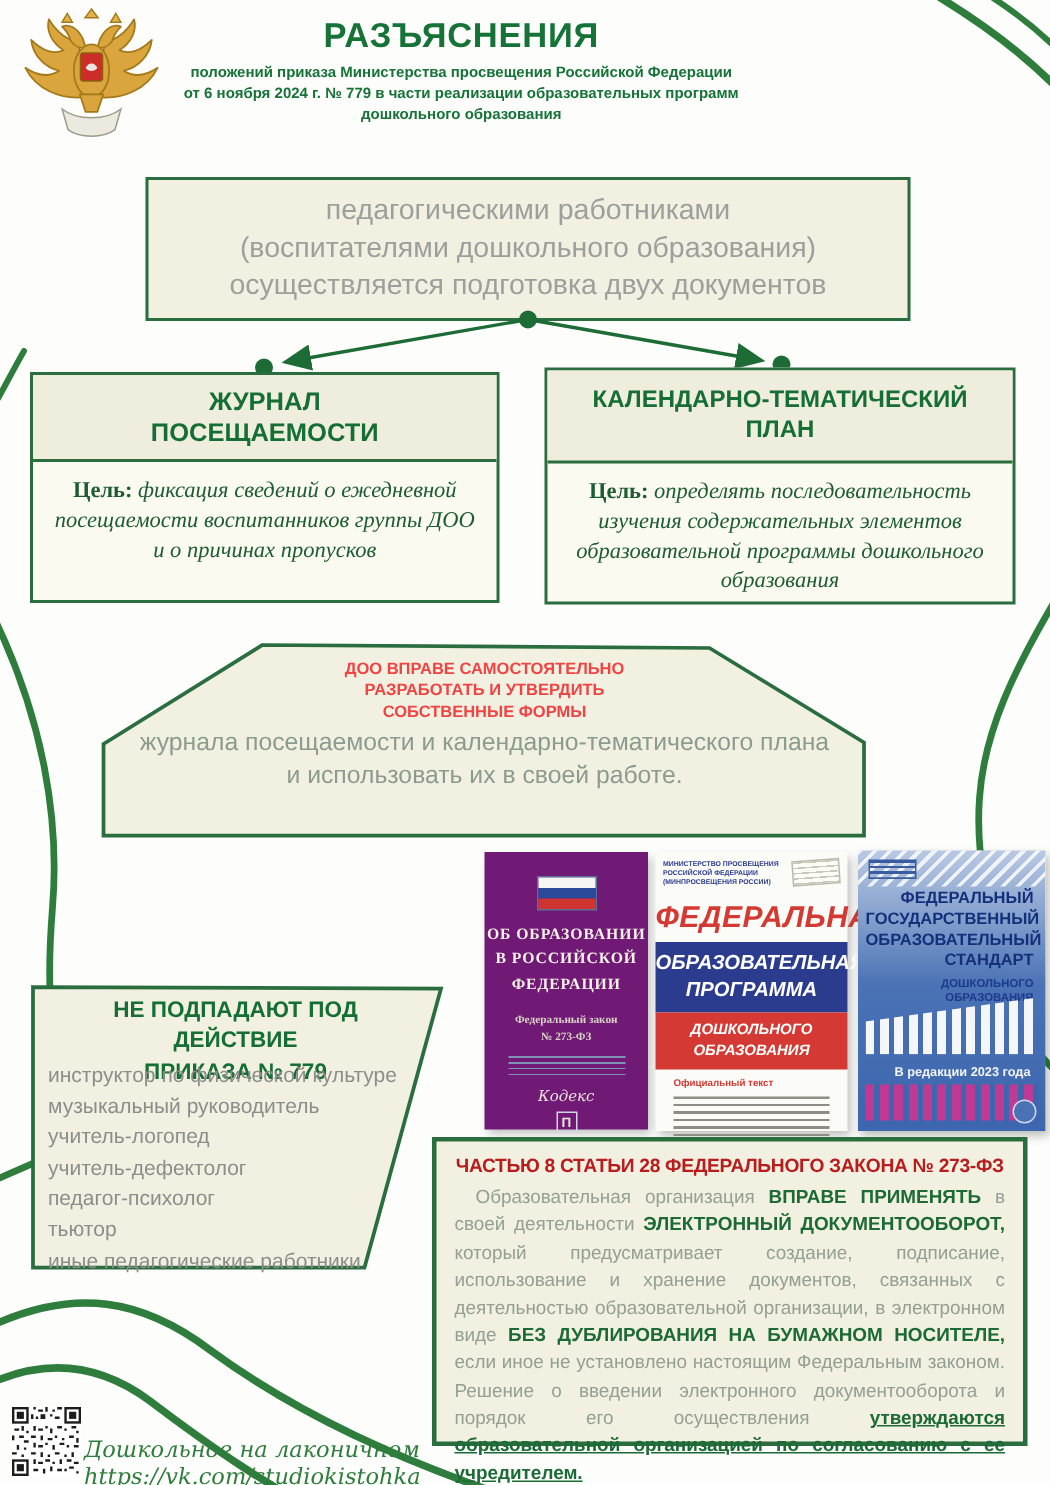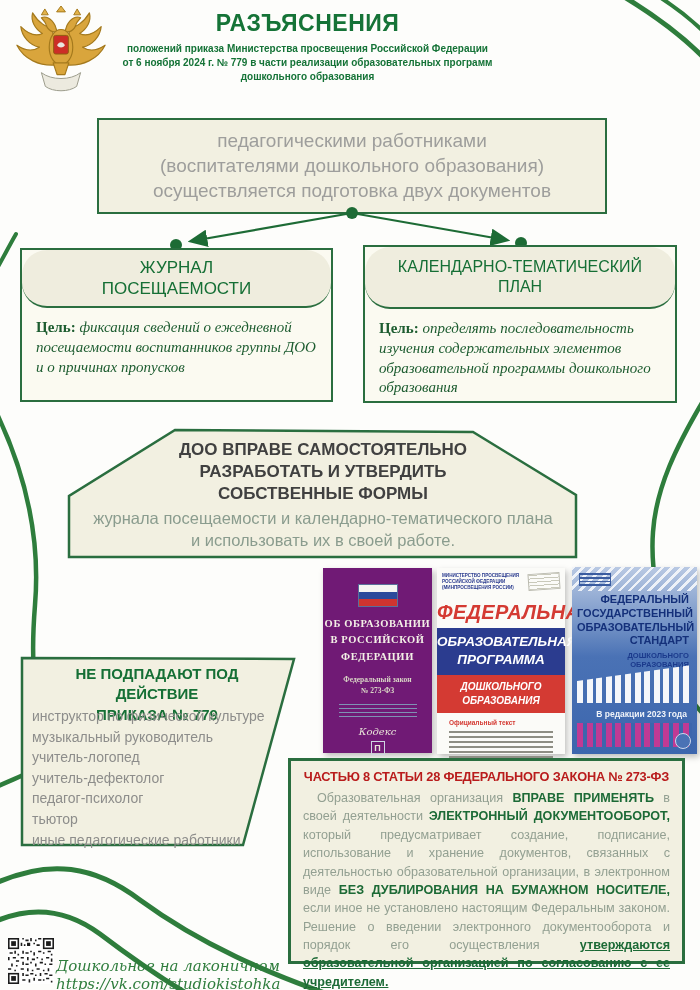--- a/index.html
+++ b/index.html
@@ -20,33 +20,33 @@
   
   .introbox{left:97px;top:118px;width:510px;height:96px;background:#f2f0e1;
             border:2px solid #2a6e3f;box-sizing:border-box;}
   .introtext{left:97px;top:128px;width:510px;text-align:center;font-size:19px;
              color:#9e9e9c;line-height:1.32;}
 
   
   .docbox{background:#fbfaf1;border:2px solid #2a6e3f;box-sizing:border-box;}
   .docbox .head{background:#efedde;border-bottom:2px solid #2a6e3f;display:flex;
                 align-items:center;justify-content:center;text-align:center;
-                font-weight:normal;color:#156f35;font-size:17px;line-height:1.25;border-radius:25px;}
+                font-weight:bold;color:#156f35;font-size:17px;line-height:1.25;}
   .docleft{left:20px;top:248px;width:313px;height:154px;}
   .docleft .head{height:56px;}
   .docright{left:363px;top:245px;width:314px;height:158px;}
   .docright .head{height:60px;font-size:16px;}
-  .goal{padding:10px 14px 0 14px;text-align:left;font-family:"Liberation Serif",serif;
+  .goal{padding:10px 14px 0 14px;text-align:center;font-family:"Liberation Serif",serif;
         font-size:15px;color:#1d5c30;line-height:1.32;}
   .goal b{font-style:normal;font-weight:bold;}
   .goal i{font-style:italic;}
 
   
   .bannertext{left:70px;top:439px;width:506px;text-align:center;}
-  .bannerbold{font-size:17px;font-weight:bold;color:#404040;line-height:1.3;}
+  .bannerbold{font-size:11px;font-weight:bold;color:#ef4444;line-height:1.3;}
   .bannernormal{margin-top:3px;font-size:16.5px;color:#8a9c8e;line-height:1.32;}
 
   
   .book{box-shadow:2px 3px 6px rgba(0,0,0,.25);box-sizing:border-box;}
   .book1{left:323px;top:568px;width:109px;height:185px;background:#701a75;text-align:center;}
   .b1flag{margin:16px auto 0 auto;width:38px;height:21px;border:1px solid #5a709a;}
   .b1flag div{height:7px;}
   .b1title{margin-top:9px;color:#f3f0e6;font-family:"Liberation Serif",serif;font-weight:bold;
            font-size:10.5px;line-height:1.55;letter-spacing:.6px;}
   .b1sub{margin-top:9px;color:#d8d4c5;font-family:"Liberation Serif",serif;font-weight:bold;

